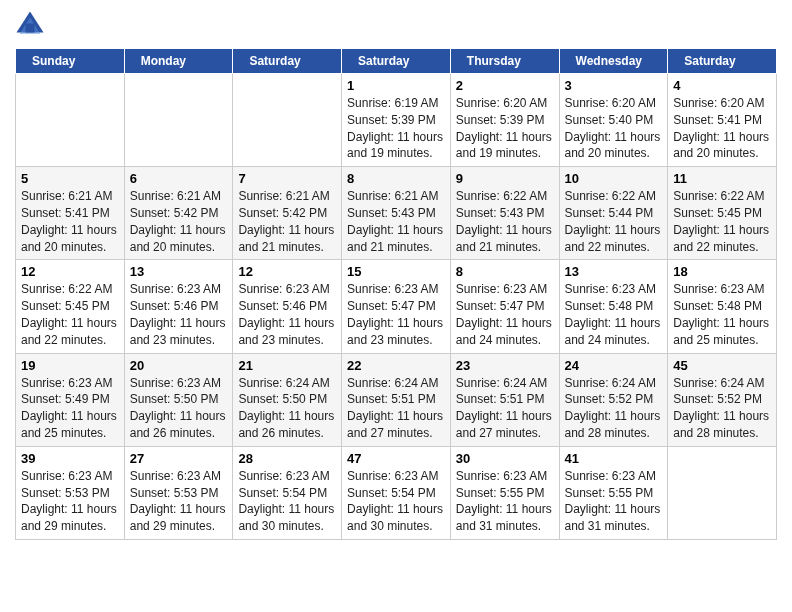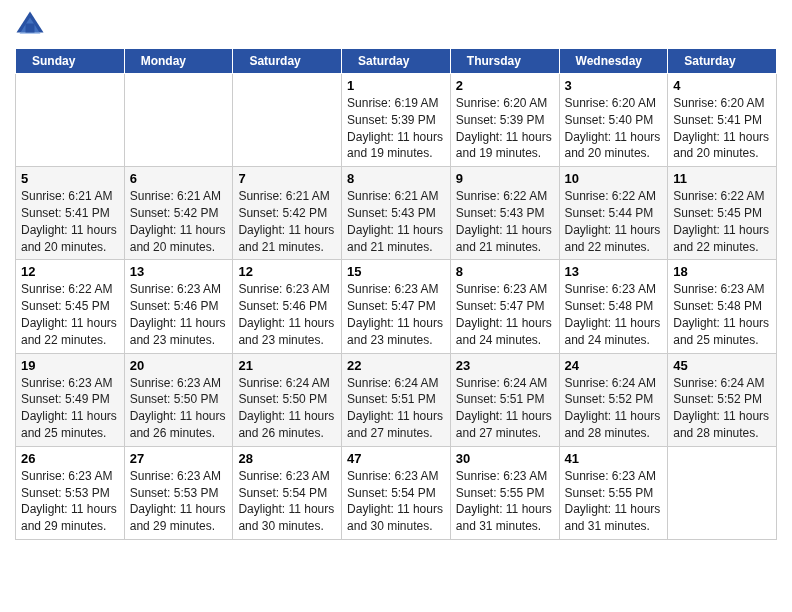--- a/index.html
+++ b/index.html
@@ -279,21 +279,21 @@
           </td>
           <td>
             <div class="day-num">45</div>
             <div class="day-info" style="white-space: pre-line;">Sunrise: 6:24 AM
 Sunset: 5:52 PM
 Daylight: 11 hours and 28 minutes.</div>
           </td>
         </tr>
         <tr>
           <td>
-            <div class="day-num">26</div>
+            <div class="day-num">39</div>
             <div class="day-info" style="white-space: pre-line;">Sunrise: 6:23 AM
 Sunset: 5:53 PM
 Daylight: 11 hours and 29 minutes.</div>
           </td>
           <td>
             <div class="day-num">27</div>
             <div class="day-info" style="white-space: pre-line;">Sunrise: 6:23 AM
 Sunset: 5:53 PM
 Daylight: 11 hours and 29 minutes.</div>
           </td>

